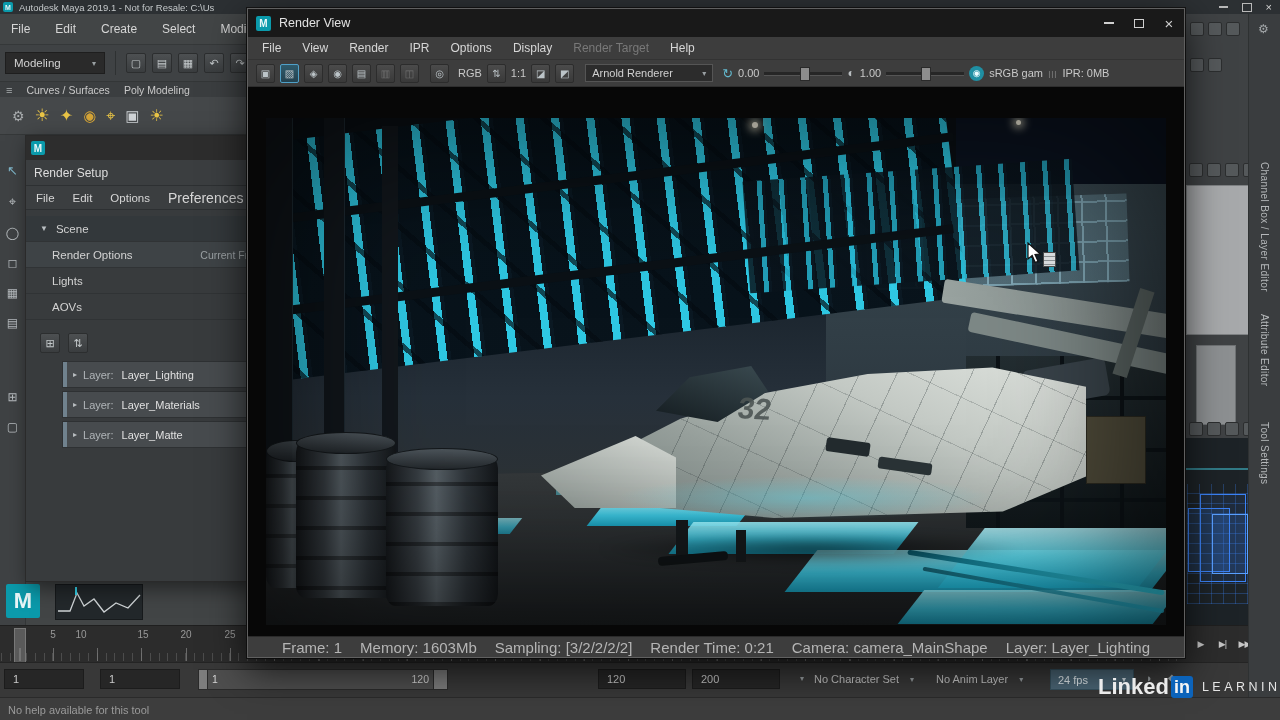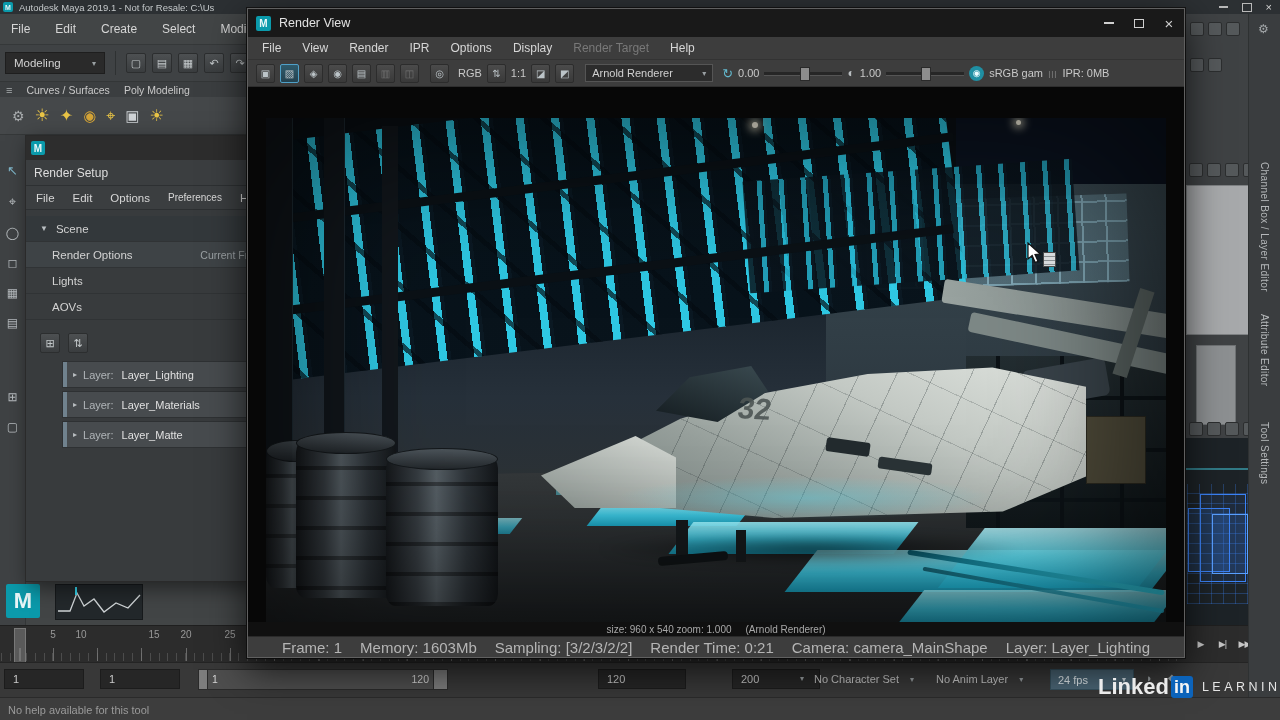--- a/index.html
+++ b/index.html
@@ -143,21 +143,21 @@
     <svg width="86" height="34">
       <polyline points="2,26 14,26 21,8 28,21 38,14 48,27 60,18 72,23 84,10" fill="none" stroke="#cfd4d6" stroke-width="1.3"></polyline>
       <line x1="20" y1="2" x2="20" y2="10" stroke="#35d8f0" stroke-width="2"></line>
     </svg>
   </div>
 
   <div class="timeline">
     <div class="abs" style="left:14px;top:2px;width:10px;height:33px;background:#5a5a5a;border:1px solid #787878"></div>
     <span class="t-num" style="left:53px">5</span>
     <span class="t-num" style="left:81px">10</span>
-    <span class="t-num" style="left:154px">15</span>
+    <span class="t-num" style="left:143px">15</span>
     <span class="t-num" style="left:186px">20</span>
     <span class="t-num" style="left:230px">25</span>
     <div class="ticks"></div>
     <div class="ticks5"></div>
     <div class="abs flex" style="right:4px;top:8px;gap:3px">
       <span class="pb-btn">▶</span>
       <span class="pb-btn">▶|</span>
       <span class="pb-btn">▶▶</span>
       <span class="pb-btn">▶▶|</span>
     </div>
@@ -172,21 +172,21 @@
       </div>
     <div class="abs" style="left:198px;top:6px;width:250px;height:21px;background:#4e4e4e;border:1px solid #2a2a2a;box-sizing:border-box">
       <div class="abs" style="left:0;top:0;width:8px;height:19px;background:#7d7d7d;border-right:1px solid #2a2a2a"></div>
       <div class="abs" style="right:0;top:0;width:13px;height:19px;background:#7d7d7d;border-left:1px solid #2a2a2a"></div>
       <span class="abs" style="left:13px;top:3px;font-size:10.5px;color:#d6d6d6">1</span>
       <span class="abs" style="right:18px;top:3px;font-size:10.5px;color:#d6d6d6">120</span>
     </div>
     <div class="fieldbox abs" style="left:598px;top:6px;width:88px;height:20px;box-sizing:border-box">
         <span>120</span>
       </div>
-    <div class="fieldbox abs" style="left:732px;top:6px;width:88px;height:20px;box-sizing:border-box">
+    <div class="fieldbox abs" style="left:692px;top:6px;width:88px;height:20px;box-sizing:border-box">
         <span>200</span>
       </div>
     <span class="caret abs" style="left:796px;top:11px">▾</span>
     <div class="flex abs" style="left:814px;top:6px;height:20px;gap:7px">
       <span style="font-size:11px;color:#c6c6c6">No Character Set</span>
       <span class="caret">▾</span>
     </div>
     <div class="flex abs" style="left:936px;top:6px;height:20px;gap:7px">
       <span style="font-size:11px;color:#c6c6c6">No Anim Layer</span>
       <span class="caret">▾</span>
@@ -250,21 +250,21 @@
     <div class="flex" style="height:24px;background:#2d2d2d;padding-left:5px">
       <span class="mtile" style="width:14px;height:14px;font-size:10px">M</span>
     </div>
     <div class="flex" style="height:25px;background:#3b3e40;border-bottom:1px solid #2d3032;padding-left:8px">
       <span style="font-size:12px;color:#dddddd">Render Setup</span>
     </div>
     <div class="flex" style="height:23px;background:#3b3e40;border-bottom:1px solid #2d3032;gap:14px;padding-left:8px">
       <span class="menu-item" style="font-size:11.5px">File</span>
       <span class="menu-item" style="font-size:11.5px">Edit</span>
       <span class="menu-item" style="font-size:11.5px">Options</span>
-      <span class="menu-item" style="font-size:10px">Preferences</span>
+      <span class="menu-item" style="font-size:14px">Preferences</span>
       <span class="menu-item" style="font-size:11.5px">Help</span>
     </div>
     <div style="height:6px"></div>
     <div class="rs-row" style="background:#33383b">
       <span class="caret" style="margin-right:8px;color:#b9bec1">▼</span>
       <span>Scene</span>
     </div>
     <div class="rs-row" style="padding-left:26px;background:#3e4346;justify-content:space-between">
       <span>Render Options</span>
       <span style="color:#9aa0a3;font-size:10.5px;white-space:nowrap">Current Fra</span>
@@ -434,28 +434,24 @@
           <div class="abs" style="left:132px;top:266px;width:70px;height:9px;background:#0f1315;transform:rotate(-5deg);border-radius:4px"></div>
         </div>
 
         <div class="lamp" style="left:486px;top:4px"></div>
         <div class="lamp" style="left:750px;top:2px;width:5px;height:5px"></div>
 
         <div class="vignette"></div>
       </div>
     </div>
 
-    <div class="rv-sizeline">
-      <span>size: 960 x 540 zoom: 1.000</span>
-      <span>(Arnold Renderer)</span>
-    </div>
     <div class="rv-infoline">
       <span>Frame: 1</span>
       <span>Memory: 1603Mb</span>
-      <span>Sampling: [3/2/3/2/2]</span>
+      <span>Sampling: [3/2/2/2/2]</span>
       <span>Render Time: 0:21</span>
       <span>Camera: camera_MainShape</span>
       <span>Layer: Layer_Lighting</span>
     </div>
   </div>
 
   <div class="abs flex" style="left:1098px;top:670px;height:34px;z-index:40;opacity:.95">
     <span style="font-size:22px;font-weight:bold;color:#f5f5f5">Linked</span>
     <span class="li-badge">in</span>
     <span style="font-size:12.5px;letter-spacing:3.5px;color:#eeeeee;margin-left:9px">LEARNING</span>

